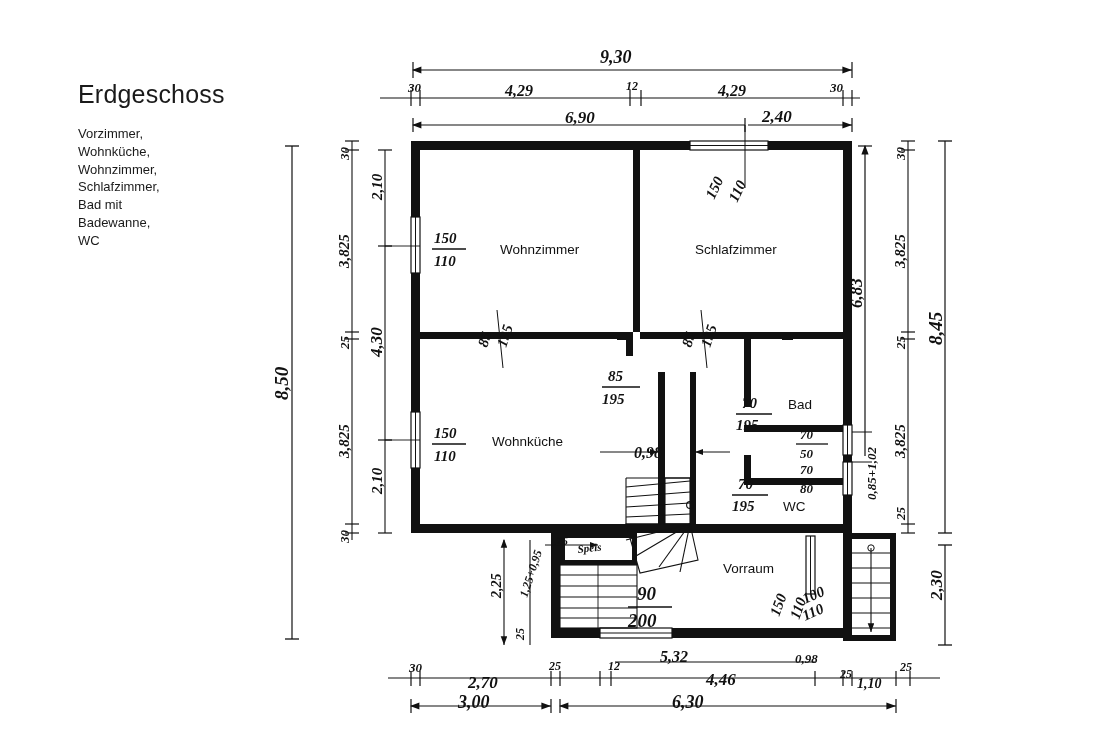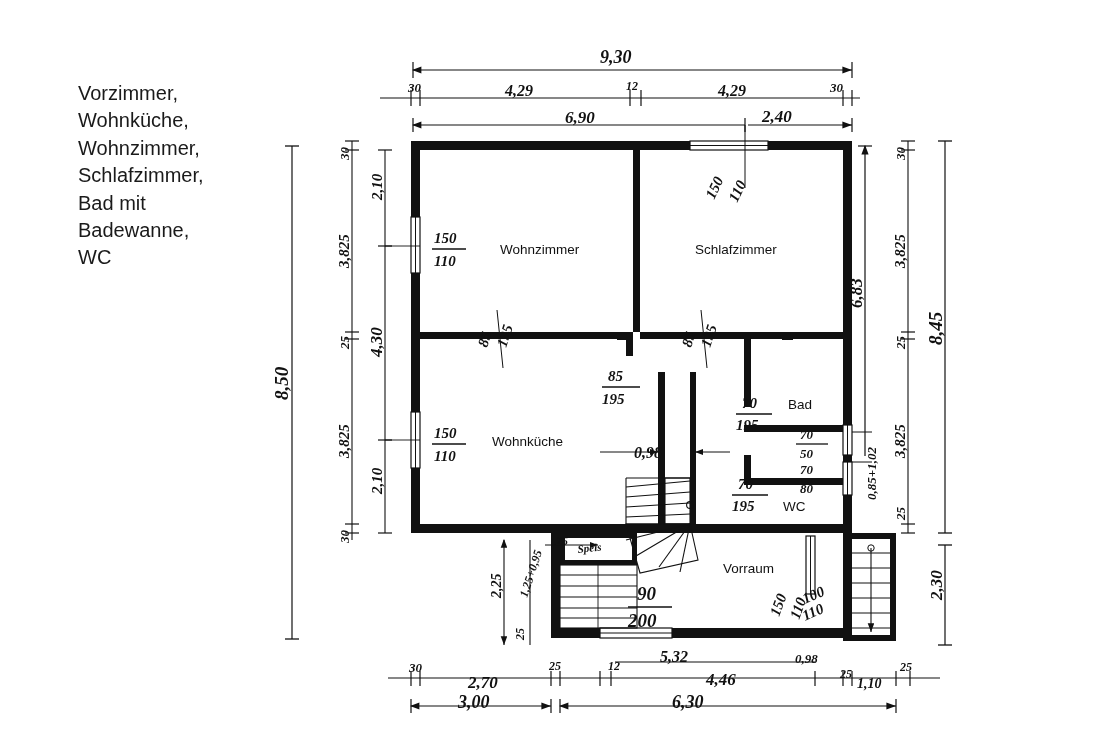--- a/index.html
+++ b/index.html
@@ -1,36 +1,37 @@
 <!DOCTYPE html>
 <html><head>
 <meta charset="utf-8">
 <style>
   html,body{margin:0;padding:0;background:#fff;}
   body{width:1119px;height:739px;position:relative;overflow:hidden;
        font-family:"Liberation Sans",sans-serif;color:#111;}
   #sheet{position:absolute;inset:0;}
   .legend{position:absolute;left:78px;top:80px;width:210px;}
   .legend-title{font-size:25px;letter-spacing:.2px;color:#1a1a1a;margin-bottom:16px;}
-  .legend-list{font-size:20px;line-height:1.37;color:#1a1a1a;white-space:pre-line;}
+  .legend-list{font-size:13px;line-height:1.37;color:#1a1a1a;white-space:pre-line;}
   svg{position:absolute;left:0;top:0;}
   .wall{fill:#111;}
   .thin{stroke:#111;fill:none;}
   .dimtxt{font-family:"Liberation Serif",serif;font-style:italic;font-weight:700;
           fill:#111;font-size:15px;}
   .dimtxt.sm{font-size:13px;}
   .roomtxt{font-family:"Liberation Sans",sans-serif;fill:#111;font-size:13.5px;}
   .speis{font-family:"Liberation Serif",serif;font-style:italic;font-weight:700;font-size:11px;fill:#111;}
 </style>
 </head>
 <body>
 
 <div id="sheet">
 
   <div class="legend">
+    <div class="legend-title">Erdgeschoss</div>
     <div class="legend-list">Vorzimmer,
 Wohnküche,
 Wohnzimmer,
 Schlafzimmer,
 Bad mit
 Badewanne,
 WC</div>
   </div>
 
   <svg width="1119" height="739" viewBox="0 0 1119 739">

